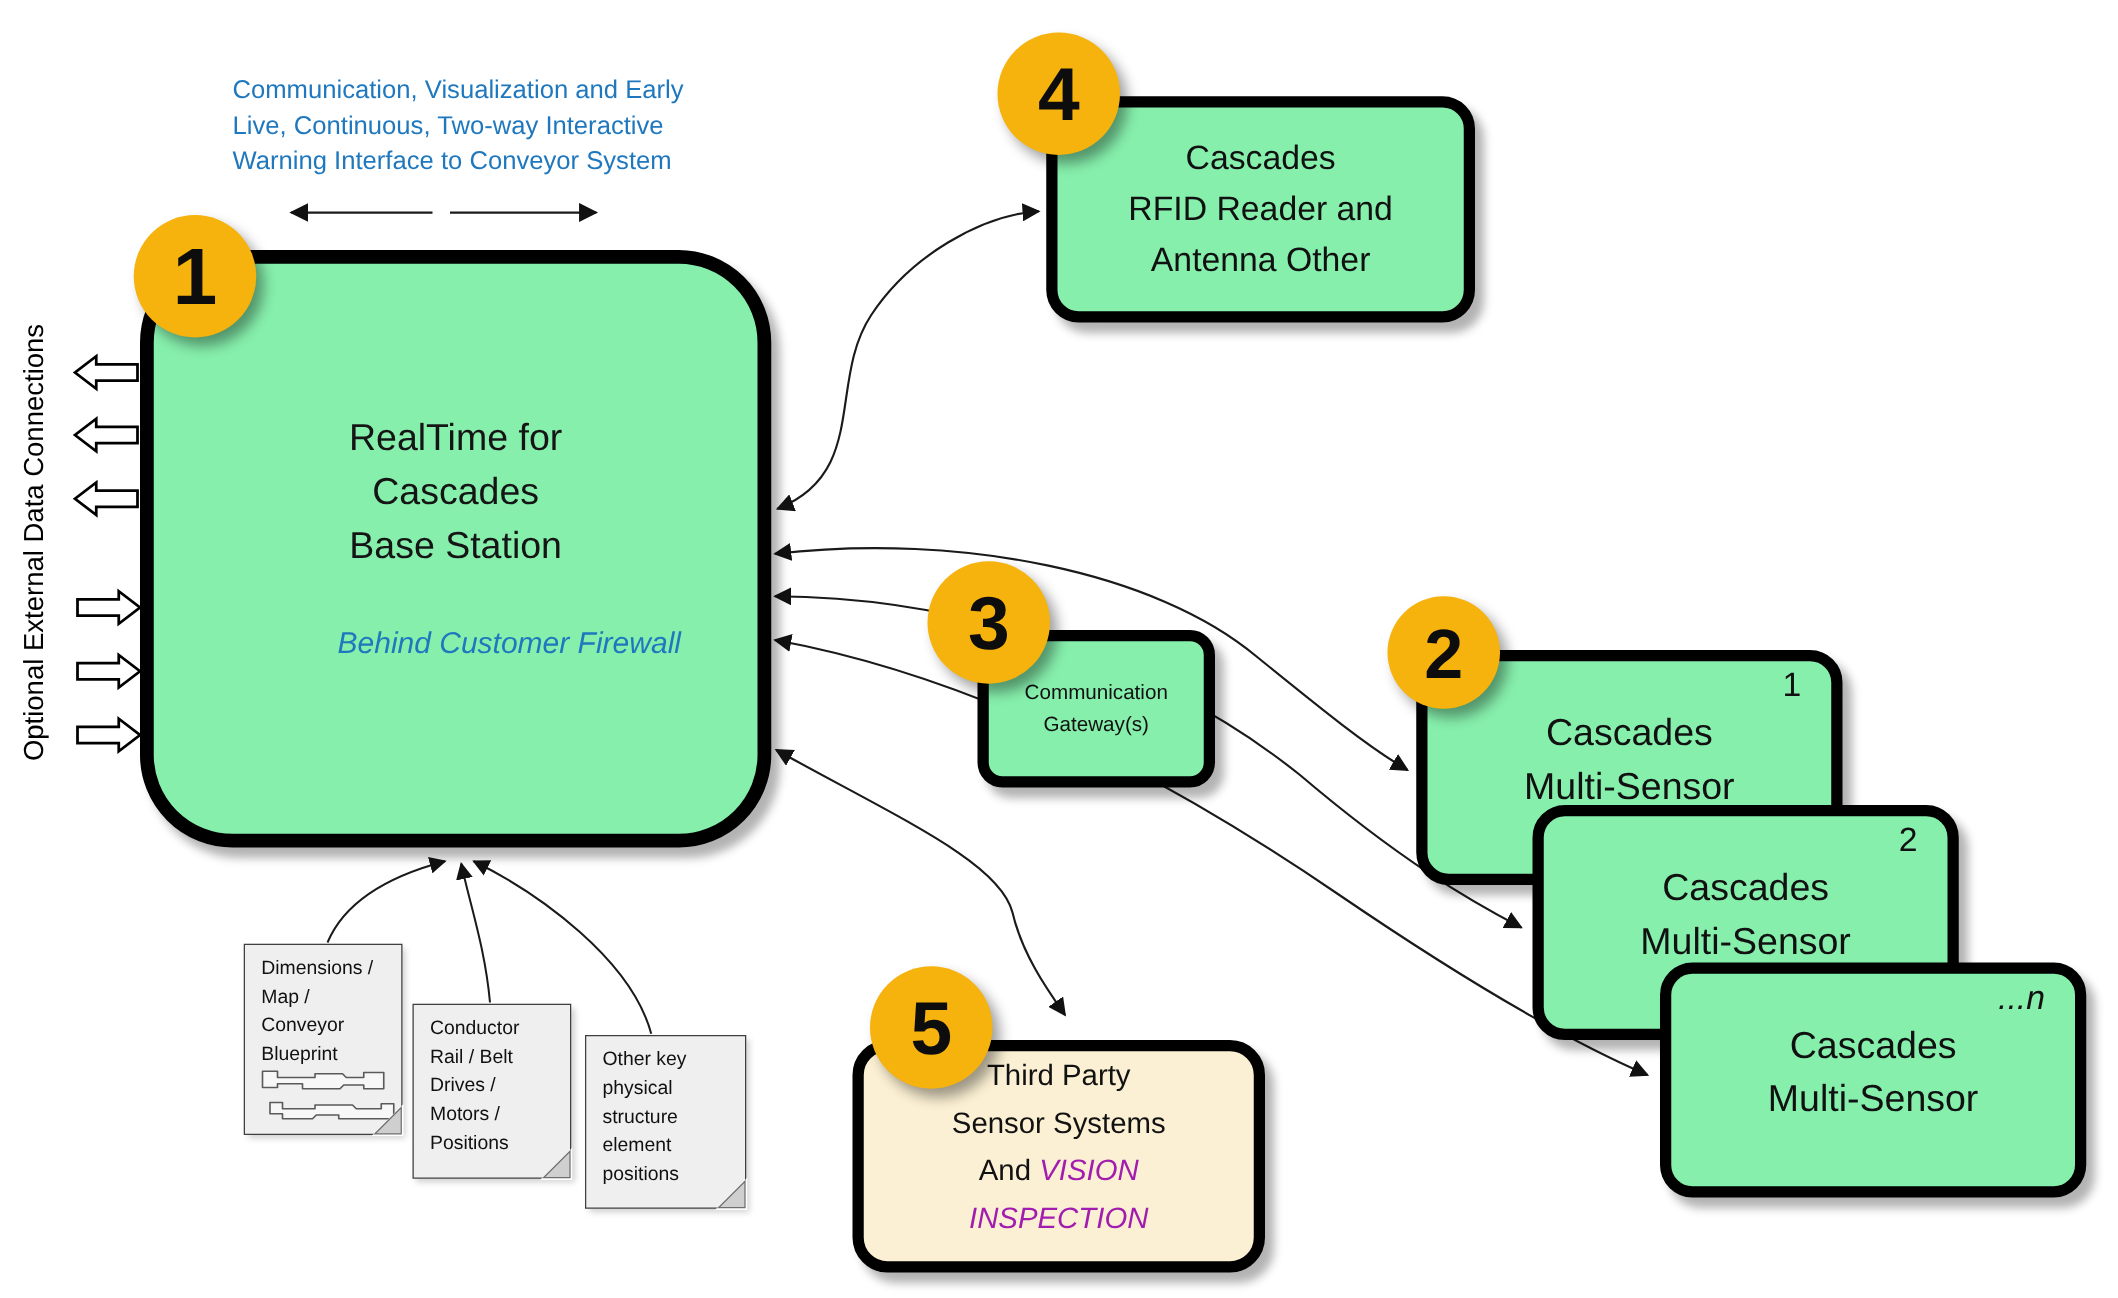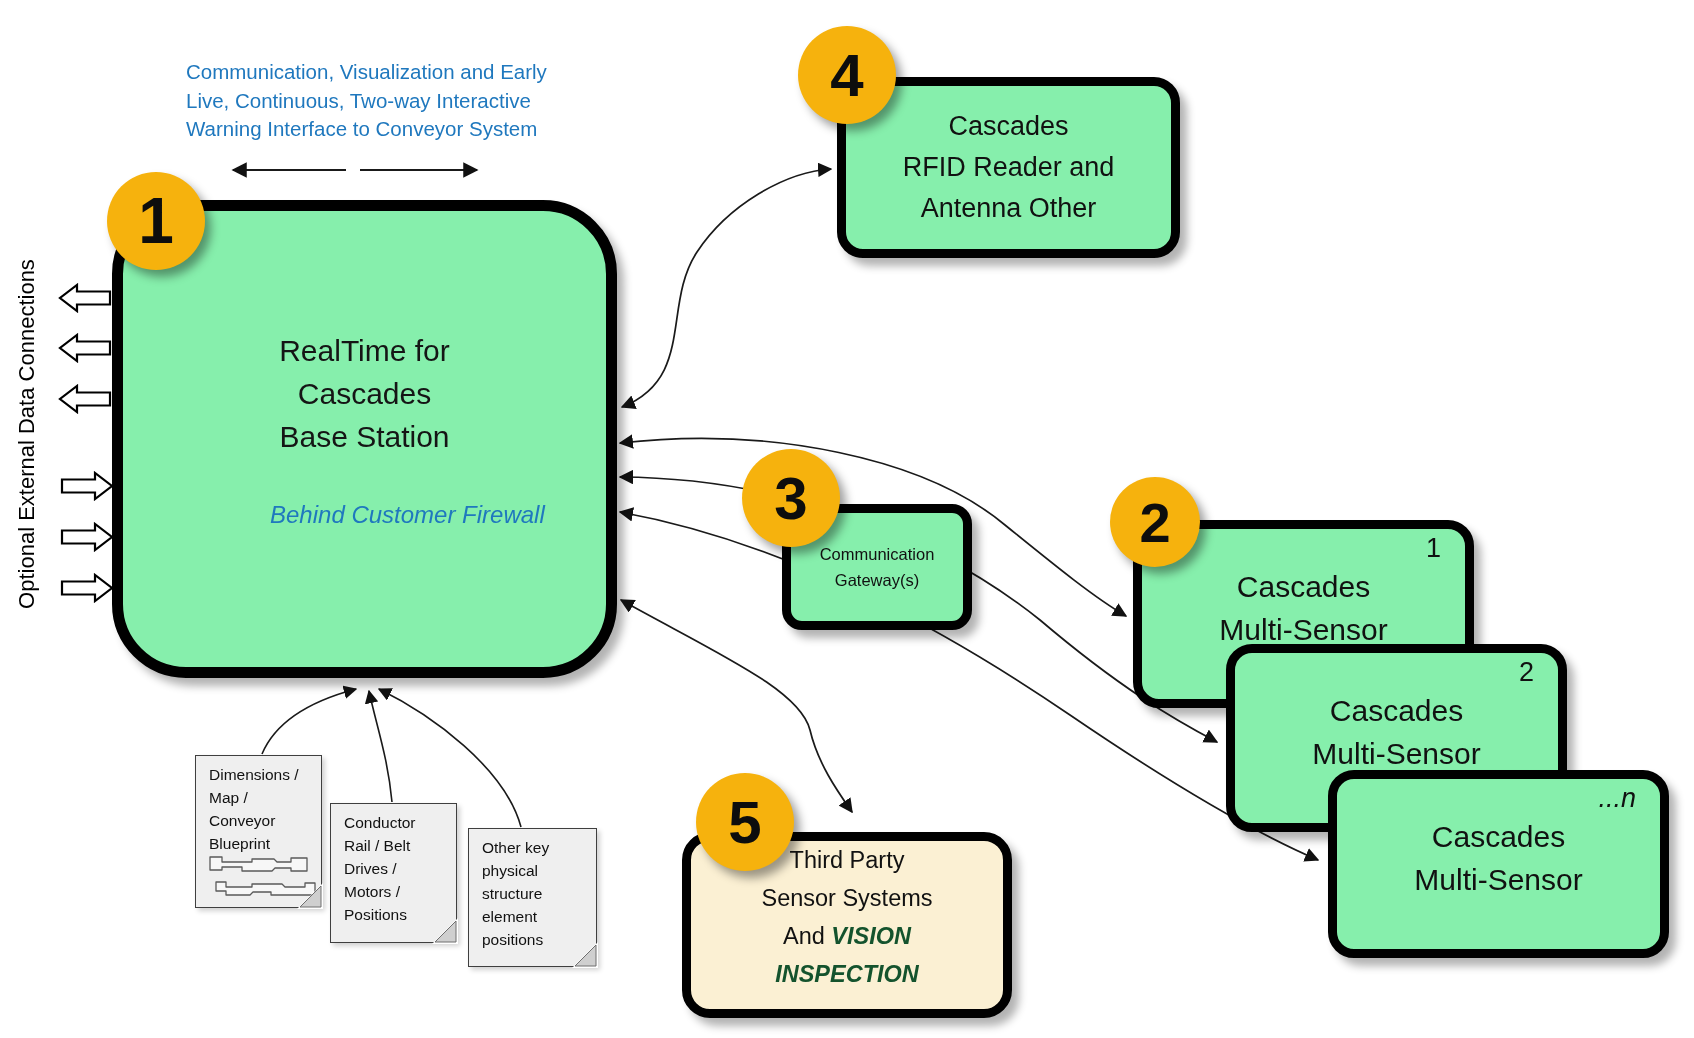--- a/index.html
+++ b/index.html
@@ -44,21 +44,21 @@
   .sensor-2 { left:1226px; top:644px; z-index:11; }
   .sensor-3 { left:1328px; top:770px; z-index:12; }
   .sensor-title { text-align:center; margin-top:36px; font-size:30px; line-height:43px; }
   .corner-label { position:absolute; top:4px; right:24px; font-size:27px; }
   .corner-n { font-style:italic; }
   .box-third {
     left:682px; top:832px; width:330px; height:186px; border-radius:28px;
     background:#FBF0D3; text-align:center; 
     font-size:23.5px; line-height:38px; z-index:13;
   }
-  .accent { color:#14532d; font-weight:bold; font-style:italic; }
+  .accent { color:#a21caf; font-weight:normal; font-style:italic; }
 
   .badge {
     position:absolute; border-radius:50%; background:#F6B20D;
     display:flex; align-items:center; justify-content:center;
     font-weight:bold; font-size:60px; color:#0d0d0d;
     box-shadow:6px 7px 10px rgba(0,0,0,0.38); z-index:40;
   }
   .badge-1 { left:107px; top:172px; width:98px; height:98px; font-size:64px; }
   .badge-2 { left:1110px; top:477px; width:90px; height:90px; font-size:56px; }
   .badge-3 { left:742px; top:449px; width:98px; height:98px; }

